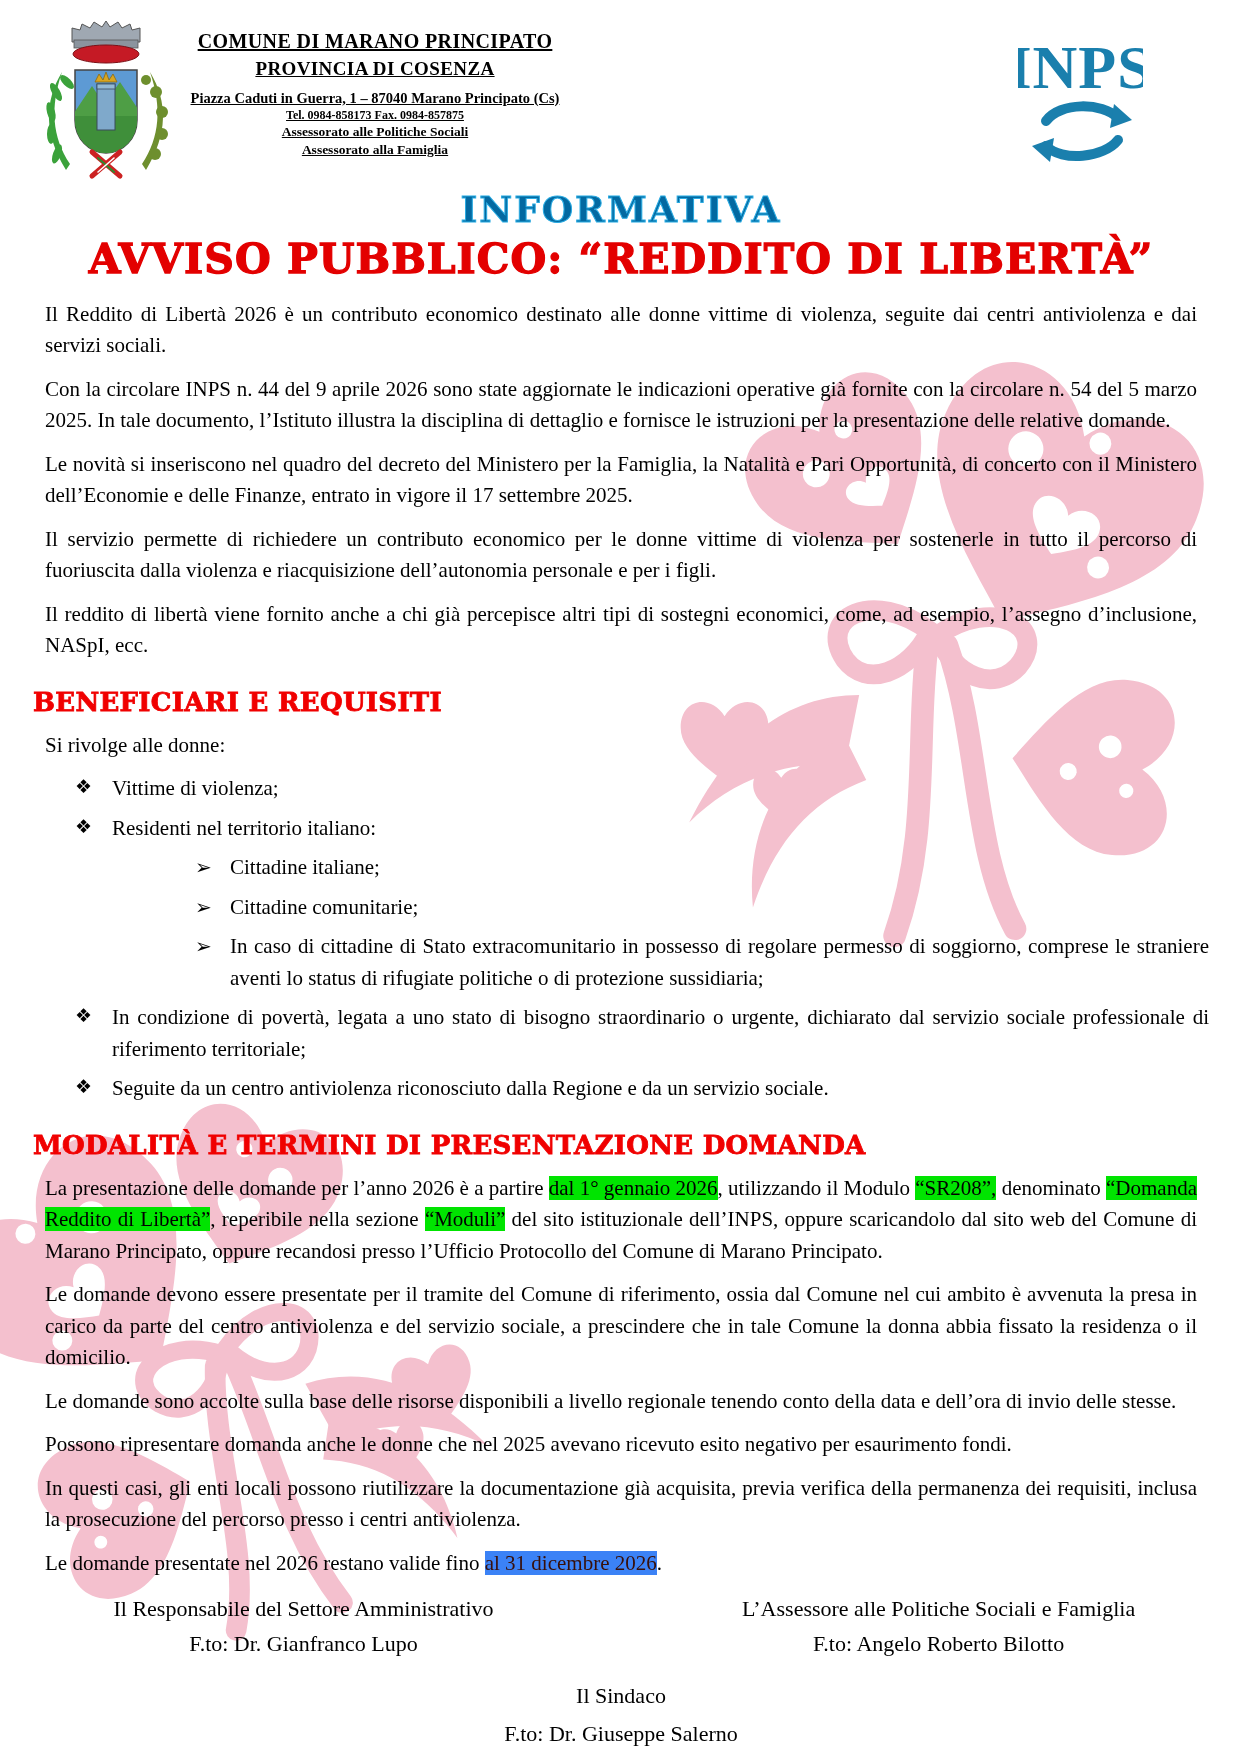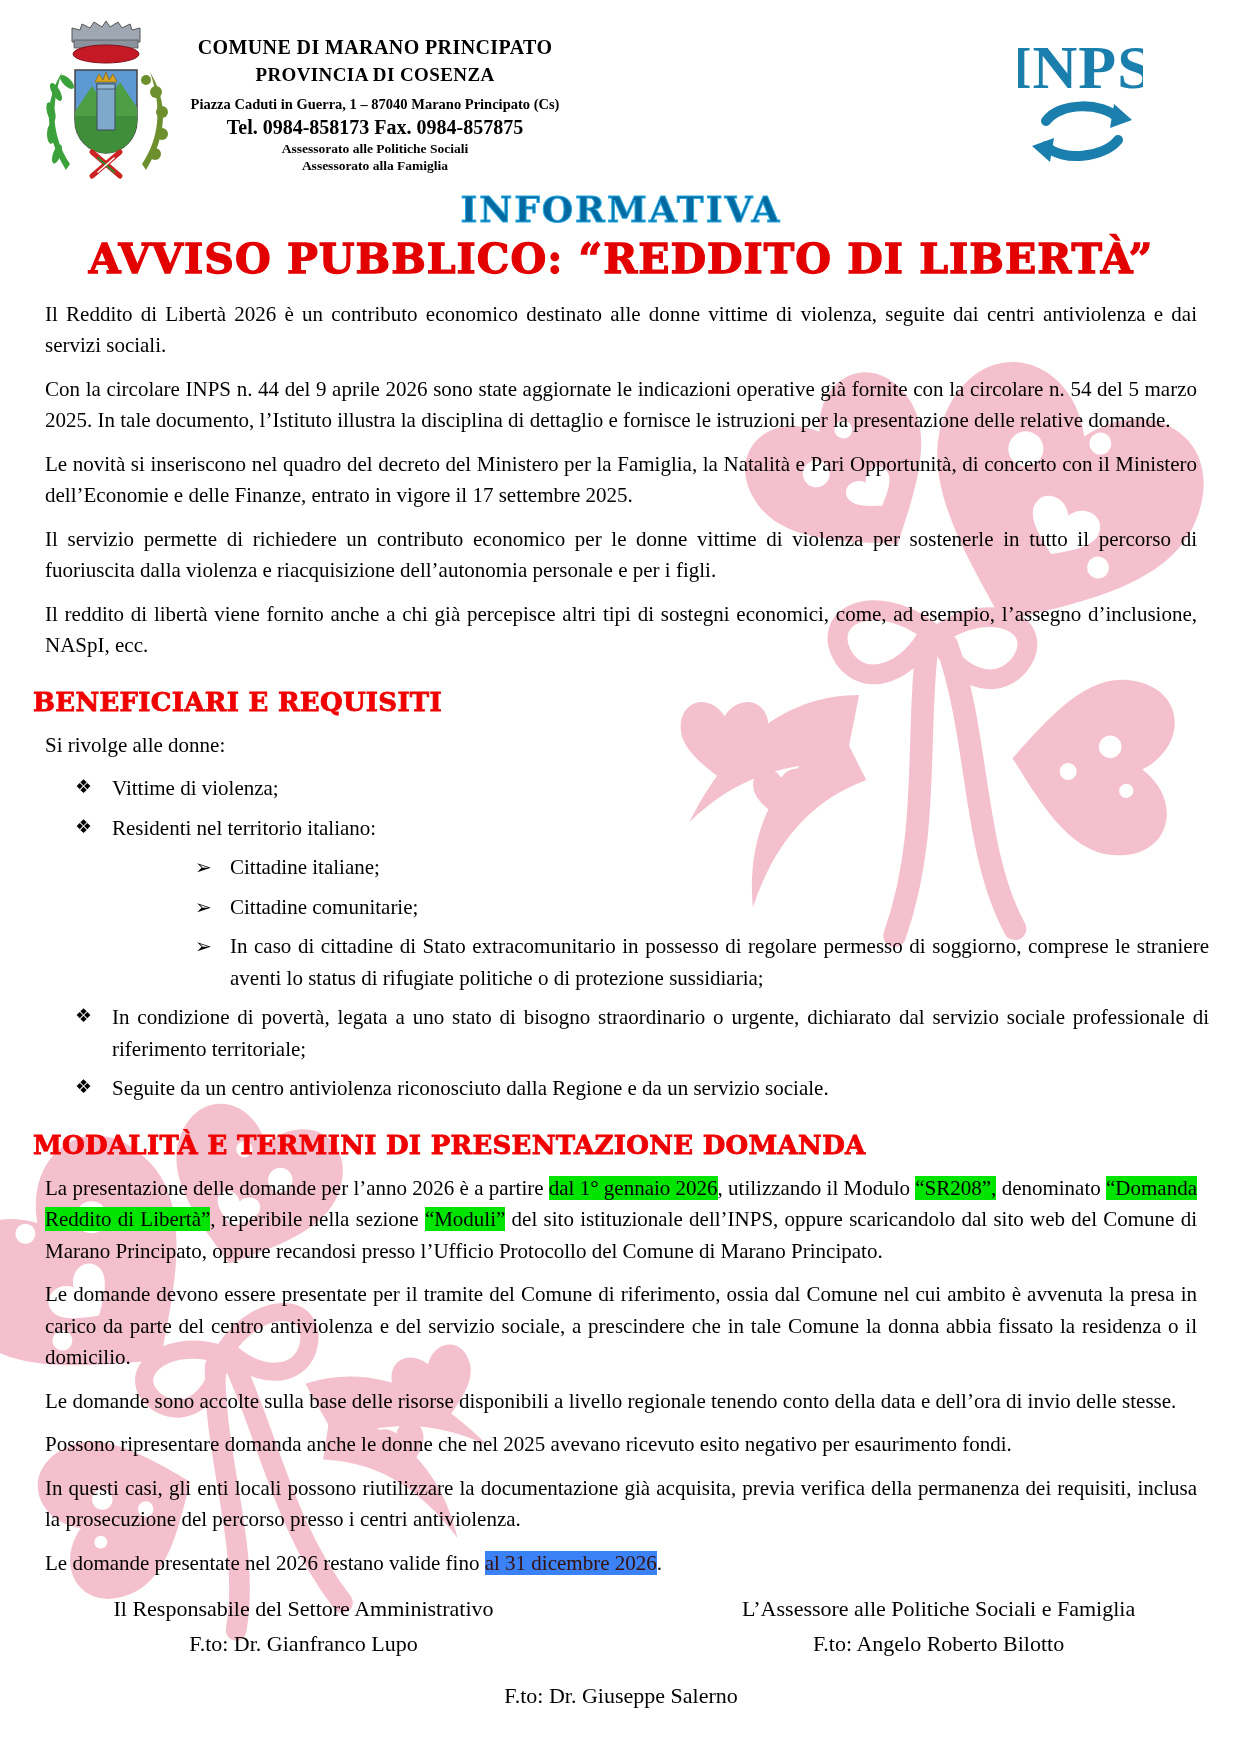--- a/index.html
+++ b/index.html
@@ -12,27 +12,27 @@
     color:#000;
     overflow:hidden;
   }
   
   .wm{position:absolute;z-index:0;pointer-events:none;}
   .wm-right{left:610px;top:270px;width:640px;height:680px;}
   .wm-left{left:-80px;top:1020px;width:600px;height:620px;transform:scaleX(-1) rotate(18deg);}
   
   .crest{position:absolute;left:36px;top:12px;width:140px;height:170px;z-index:2;}
   .header-text{
-    position:absolute;left:165px;top:34px;width:420px;z-index:2;
-    text-align:center;font-weight:bold;line-height:1.3;
+    position:absolute;left:165px;top:28px;width:420px;z-index:2;
+    text-align:center;font-weight:bold;line-height:1.3;text-decoration:underline;
   }
   .ht1{font-size:20px;letter-spacing:.4px;}
   .ht2{font-size:19px;letter-spacing:.4px;margin-top:3px;}
   .ht3{font-size:14.5px;margin-top:7px;}
-  .ht4{font-size:20px;}
+  .ht4{font-size:12px;}
   .ht5{font-size:13.5px;}
   .ht6{font-size:13.5px;}
   .inps-logo{position:absolute;left:1018px;top:26px;width:125px;height:155px;z-index:2;}
   
   .content{position:absolute;left:33px;top:190px;width:1176px;z-index:1;}
   .title-informativa{
     margin:0;text-align:center;color:#0369a1;
     font-family:"DejaVu Serif",serif;font-weight:bold;
     font-size:36px;line-height:1.1;letter-spacing:2px;
     -webkit-text-stroke:1px #29ABE2;
@@ -247,17 +247,18 @@
       <div class="sig">
         <div>Il Responsabile del Settore Amministrativo</div>
         <div>F.to: Dr. Gianfranco Lupo</div>
       </div>
       <div class="sig">
         <div>L’Assessore alle Politiche Sociali e Famiglia</div>
         <div>F.to: Angelo Roberto Bilotto</div>
       </div>
     </div>
     <div class="sig-mayor">
+      <div>Il Sindaco</div>
       <div>F.to: Dr. Giuseppe Salerno</div>
     </div>
 
   </div>
 </div>
 
 </body></html>

